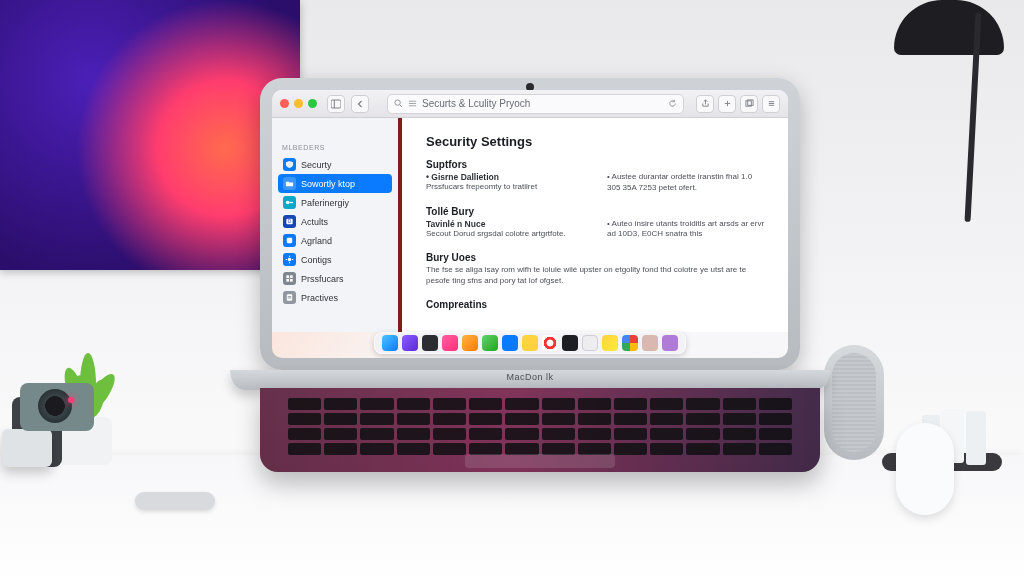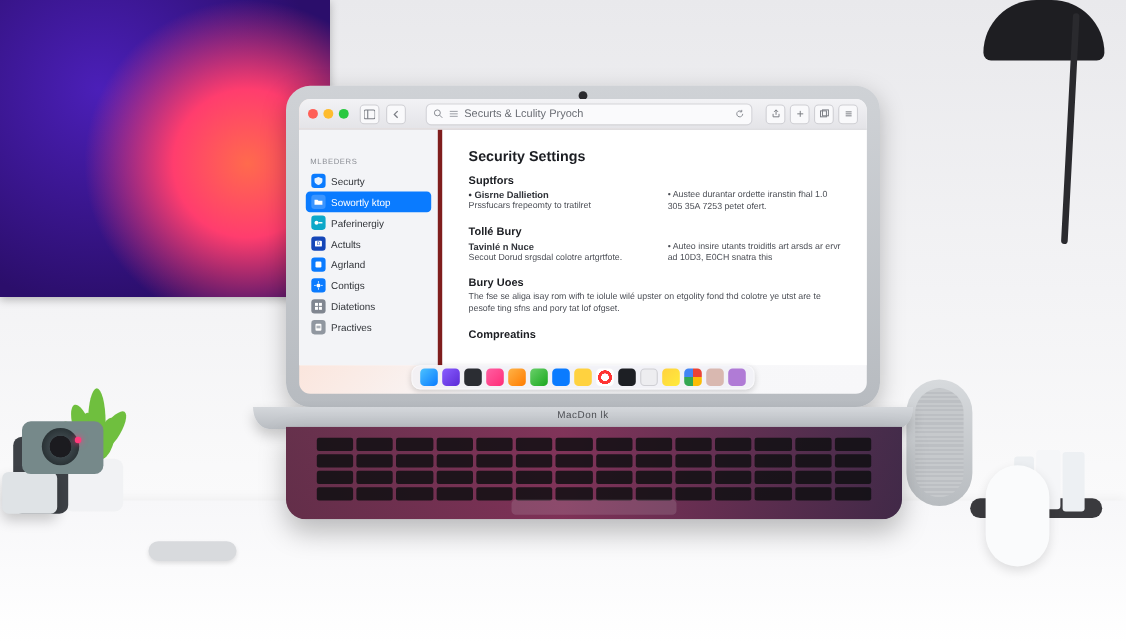--- a/index.html
+++ b/index.html
@@ -335,21 +335,21 @@
 
           <div class="sb-item">
             <span class="sb-icon ic-gr">
               <svg width="9" height="9" viewBox="0 0 10 10">
                   <rect x="1.5" y="1.5" width="3" height="3" fill="#fff"></rect>
                   <rect x="5.5" y="1.5" width="3" height="3" fill="#fff"></rect>
                   <rect x="1.5" y="5.5" width="3" height="3" fill="#fff"></rect>
                   <rect x="5.5" y="5.5" width="3" height="3" fill="#fff"></rect>
                 </svg>
             </span>
-            <span>Diatetions</span>
+            <span>Prssfucars</span>
           </div>
 
           <div class="sb-item">
             <span class="sb-icon ic-gr2">
               <svg width="9" height="9" viewBox="0 0 10 10">
                   <rect x="2" y="1.5" width="6" height="7" rx="1" fill="#fff"></rect>
                   <line x1="3" y1="4" x2="7" y2="4" stroke="#9097a0"></line>
                   <line x1="3" y1="5.5" x2="7" y2="5.5" stroke="#9097a0"></line>
                 </svg>
             </span>

